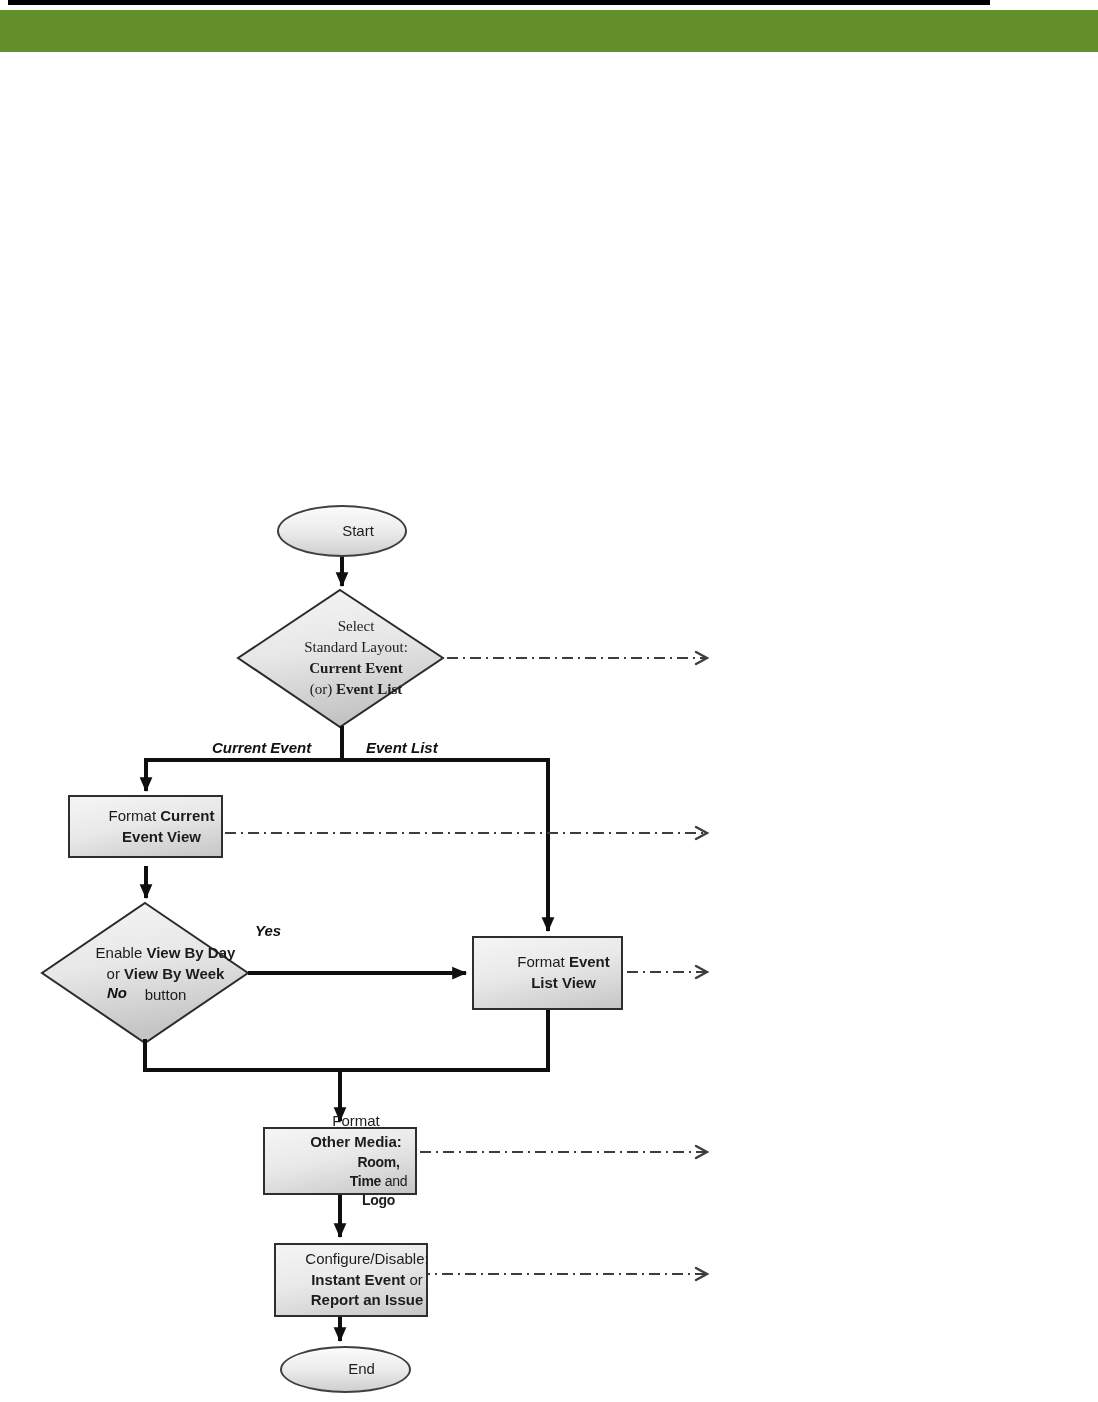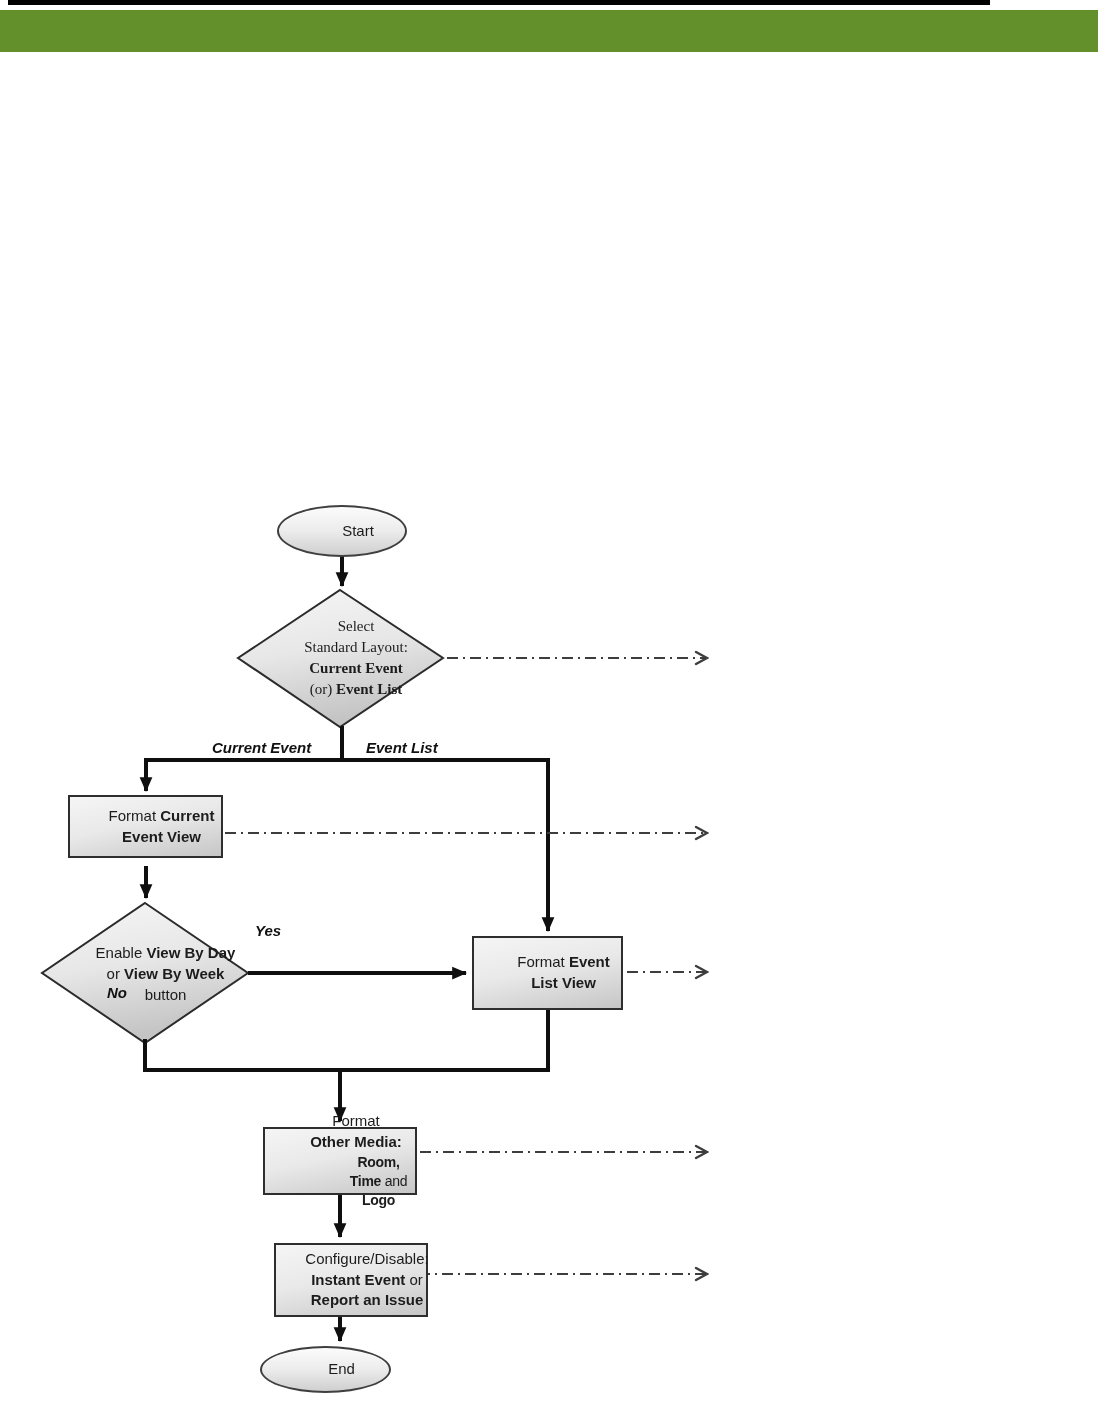--- a/index.html
+++ b/index.html
@@ -114,17 +114,17 @@
   </div>
 
   <div class="shape box" style="left:262px;top:1243px;width:154px;height:74px;margin-left:12px;">
     <div class="txt">
       <div>Configure/Disable:</div>
       <div><span class="b">Instant Event</span><span> or</span></div>
       <div class="b">Report an Issue</div>
     </div>
   </div>
 
-  <div class="shape ellipse" style="left:260px;top:1346px;width:131px;height:47px;">
+  <div class="shape ellipse" style="left:280px;top:1346px;width:131px;height:47px;">
     <div class="txt">End</div>
   </div>
 
 </div>
 
 </body></html>

